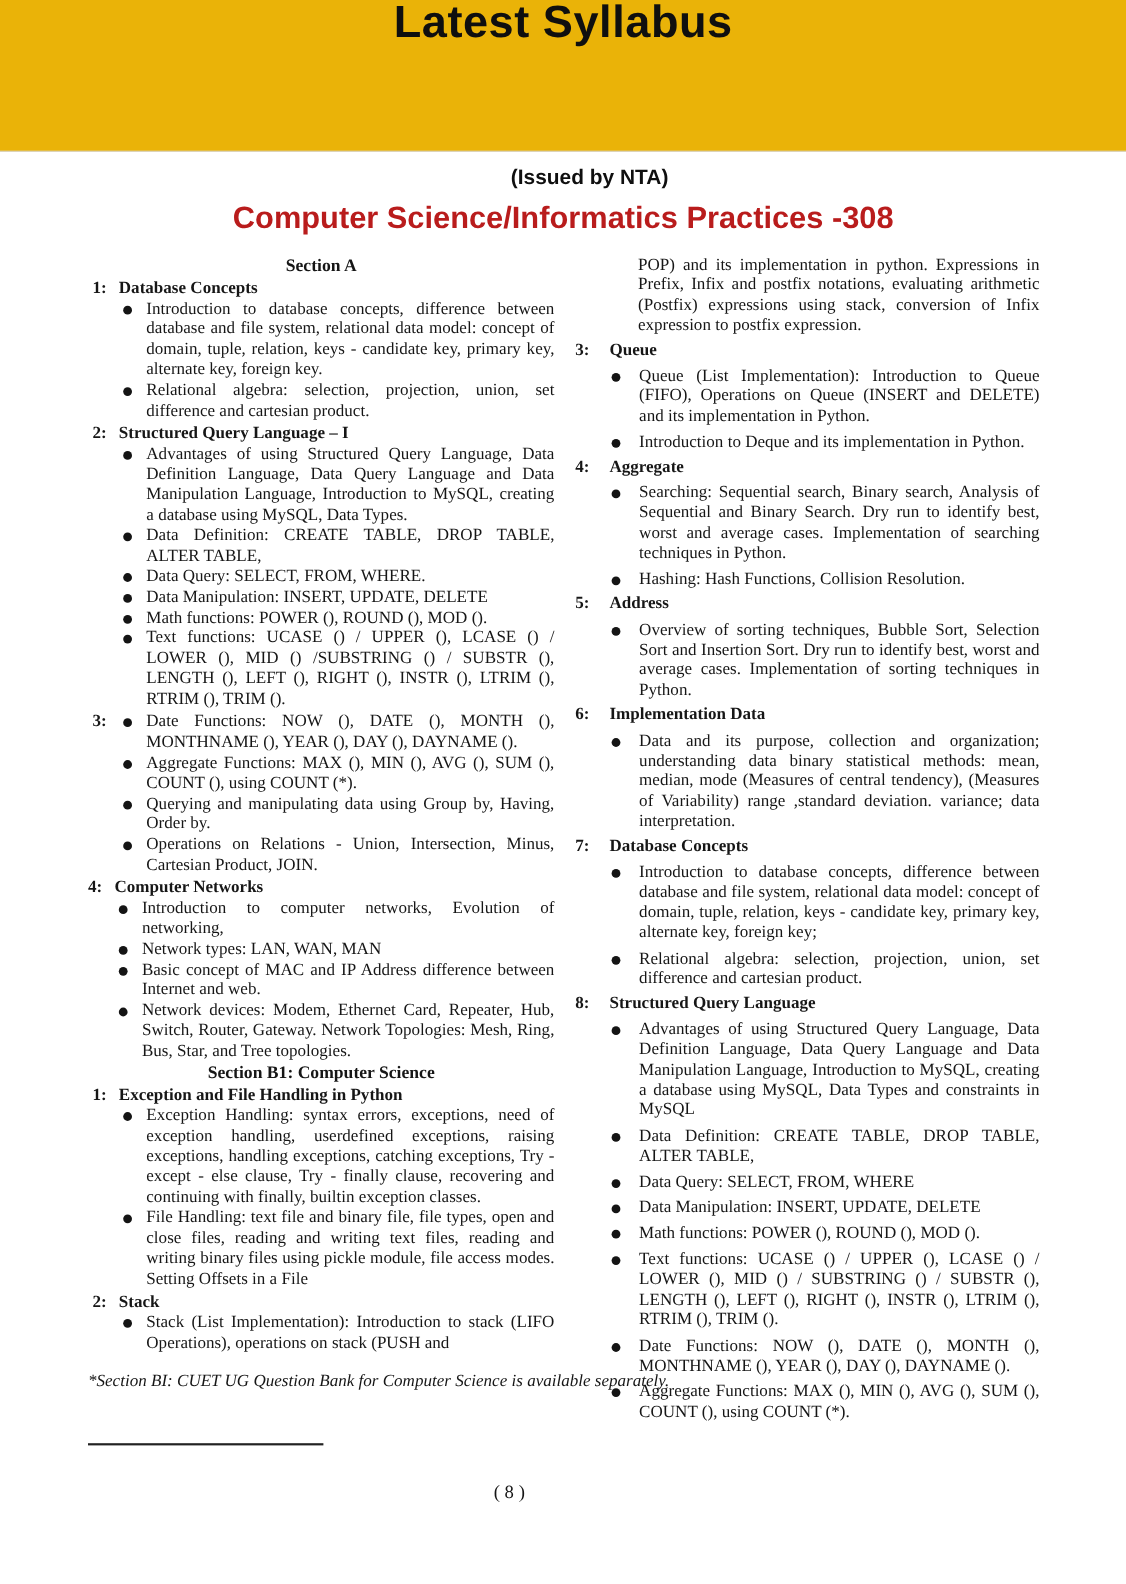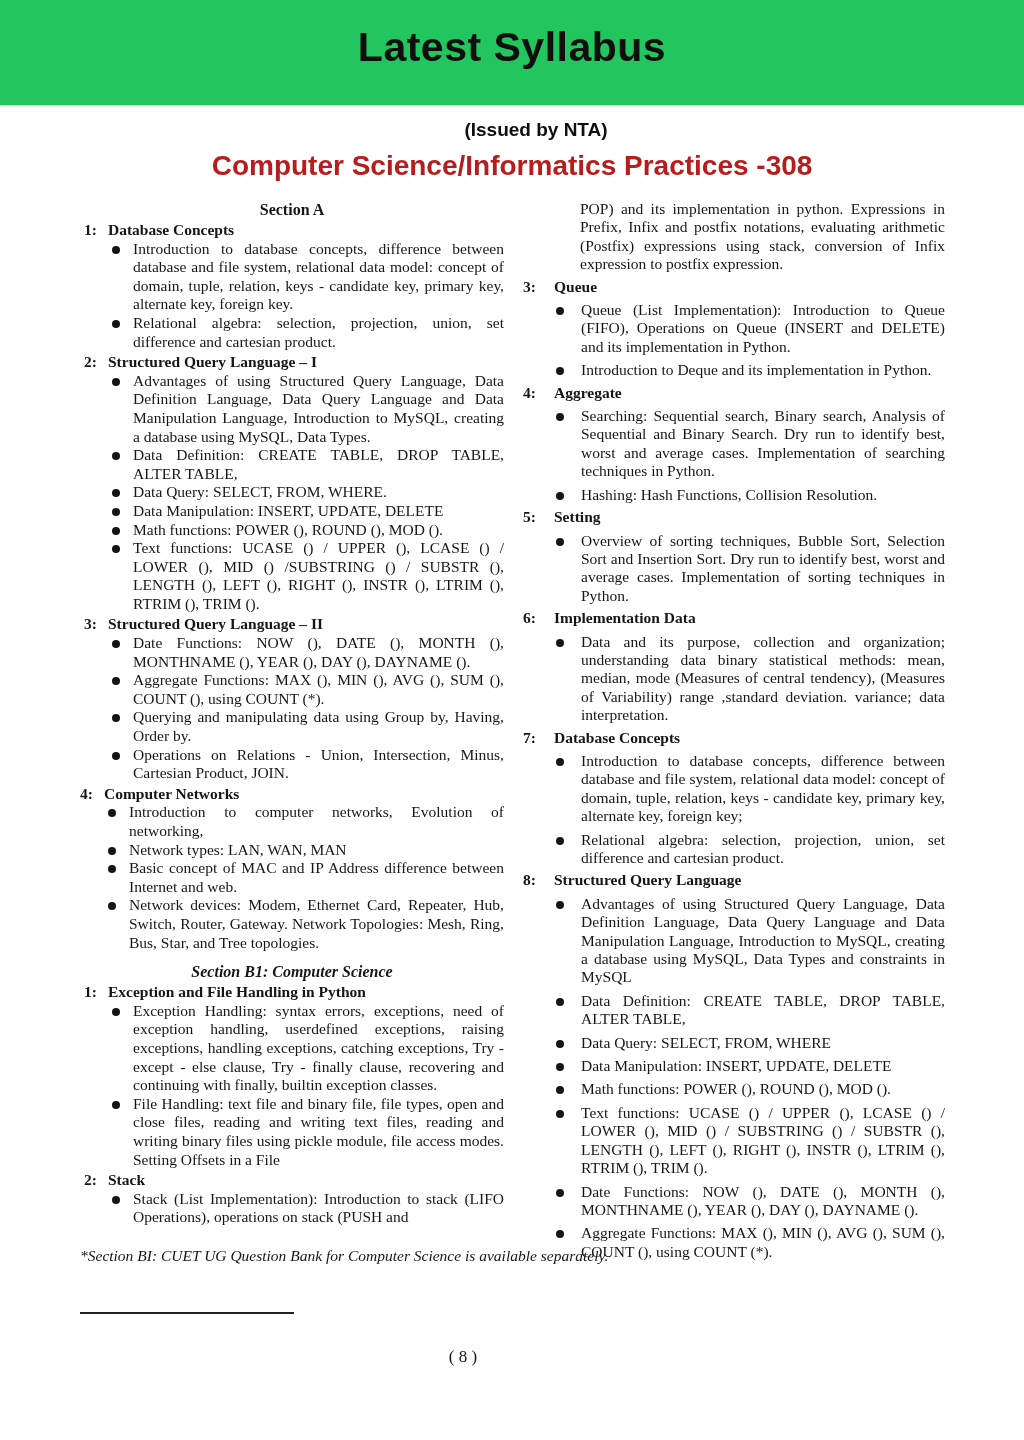--- a/index.html
+++ b/index.html
@@ -2,42 +2,42 @@
 <html><head>
 <meta charset="utf-8">
 <style>
   html,body { margin:0; padding:0; background:#ffffff; }
   .page {
     position:relative; width:1024px; height:1440px; background:#ffffff;
     font-family:"Liberation Serif", serif; color:#161616; overflow:hidden;
   }
   
   .band {
-    box-sizing:border-box; height:106px; background:#22c55e;
-    display:flex; justify-content:center; align-items:center; padding-bottom:11px;
+    box-sizing:border-box; height:138px; background:#eab308;
+    display:flex; justify-content:center; align-items:flex-start; padding-bottom:11px;
     border-bottom:1px solid #d7d7d7;
   }
   .band h1 {
     margin:0; font-family:"Liberation Sans", sans-serif; font-weight:bold;
     font-size:41px; line-height:1; color:#0f0f0f; letter-spacing:0.5px;
   }
   .issued {
     margin-top:13px; text-align:center;
     font-family:"Liberation Sans", sans-serif; font-weight:bold; font-size:19px; color:#0f0f0f;margin-left:48px;
   }
   .subject {
     margin:9px 0 0 0; text-align:center;
     font-family:"Liberation Sans", sans-serif; font-weight:bold; font-size:28px; color:#b91c1c;
   }
   
   .cols { display:flex; gap:17px; margin:18px 79px 0 80px; }
   .col { flex:1 1 0; font-size:15.5px; line-height:18.6px; text-align:justify; }
   .col-right { line-height:18.4px; }
   .sec { margin:0; font-size:16px; font-weight:bold; text-align:center; line-height:19px; }
-  .col-left .sec-b1 { margin-top:10px;font-style:italic; }
+  .col-left .sec-b1 { margin-top:0; }
   .item { position:relative; padding-left:28px; margin-top:2px; }
   .col-right .item { padding-left:33px; margin-top:4px; }
   .item.tight { padding-left:24px; }
   .num { position:absolute; left:4px; top:0; font-weight:bold; }
   .item.tight .num { left:0; }
   .col-right .num { left:2px; }
   .ititle { font-weight:bold; }
   .bullet { display:flex; align-items:flex-start; }
   .col-right .bullet { margin-top:5px; }
   .dot { flex:0 0 8px; width:8px; height:8px; border-radius:50%; background:#141414; margin:6px 13px 0 4px; }
@@ -110,21 +110,20 @@
             <p class="btxt">Math functions: POWER (), ROUND (), MOD ().</p>
           </div>
         <div class="bullet">
             <span class="dot"></span>
             <p class="btxt">Text functions: UCASE () / UPPER (), LCASE () / LOWER (), MID () /SUBSTRING () / SUBSTR (), LENGTH (), LEFT (), RIGHT (), INSTR (), LTRIM (), RTRIM (), TRIM ().</p>
           </div>
       </div>
 
       <div class="item">
         <span class="num">3:</span>
-        <div class="ititle">Structured Query Language – II</div>
         <div class="bullet">
             <span class="dot"></span>
             <p class="btxt">Date Functions: NOW (), DATE (), MONTH (), MONTHNAME (), YEAR (), DAY (), DAYNAME ().</p>
           </div>
         <div class="bullet">
             <span class="dot"></span>
             <p class="btxt">Aggregate Functions: MAX (), MIN (), AVG (), SUM (), COUNT (), using COUNT (*).</p>
           </div>
         <div class="bullet">
             <span class="dot"></span>
@@ -208,21 +207,21 @@
             <p class="btxt">Searching: Sequential search, Binary search, Analysis of Sequential and Binary Search. Dry run to identify best, worst and average cases. Implementation of searching techniques in Python.</p>
           </div>
         <div class="bullet">
             <span class="dot"></span>
             <p class="btxt">Hashing: Hash Functions, Collision Resolution.</p>
           </div>
       </div>
 
       <div class="item">
         <span class="num">5:</span>
-        <div class="ititle">Setting</div>
+        <div class="ititle">Address</div>
         <div class="bullet">
             <span class="dot"></span>
             <p class="btxt">Overview of sorting techniques, Bubble Sort, Selection Sort and Insertion Sort. Dry run to identify best, worst and average cases. Implementation of sorting techniques in Python.</p>
           </div>
       </div>
 
       <div class="item">
         <span class="num">6:</span>
         <div class="ititle">Implementation Data</div>
         <div class="bullet">

